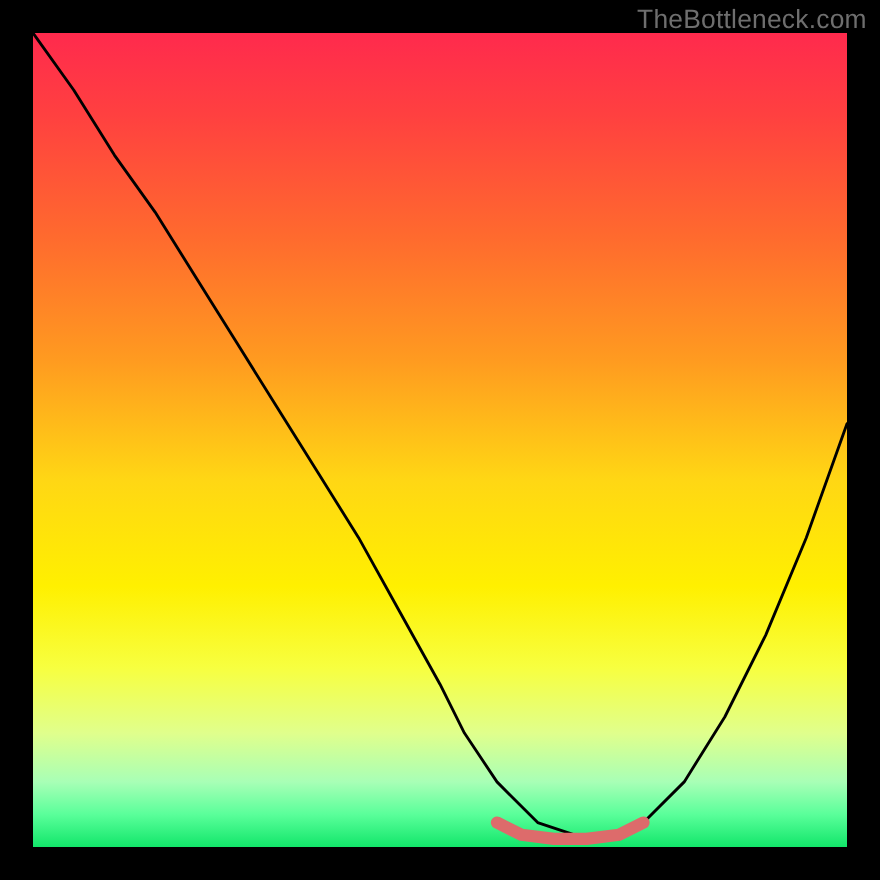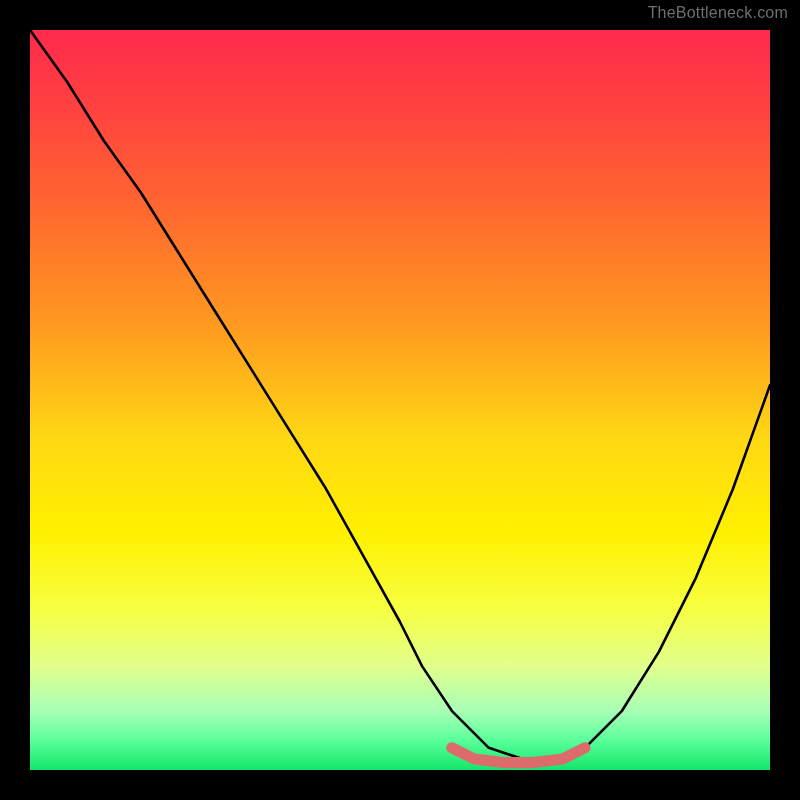--- a/index.html
+++ b/index.html
@@ -38,21 +38,21 @@
       #a8ffb6 92%,
       #5aff9a 96%,
       #12e66a 100%
     );
   }
   .watermark {
     position: absolute;
     top: 4px;
     right: 12px;
     color: #6e6e6e;
-    font-size: 16px;
+    font-size: 24px;
     letter-spacing: 0.2px;
   }
   svg.curve, svg.valley {
     position: absolute;
     left: 0;
     top: 0;
     width: 100%;
     height: 100%;
   }
 </style>

